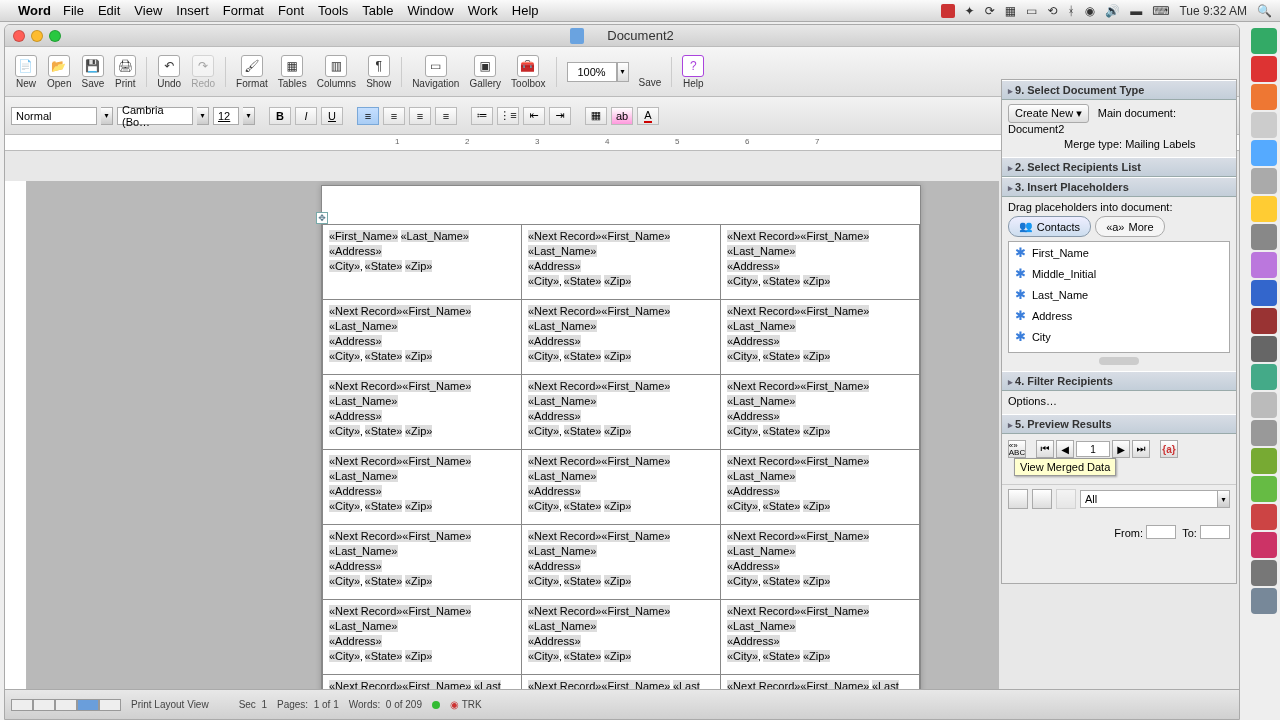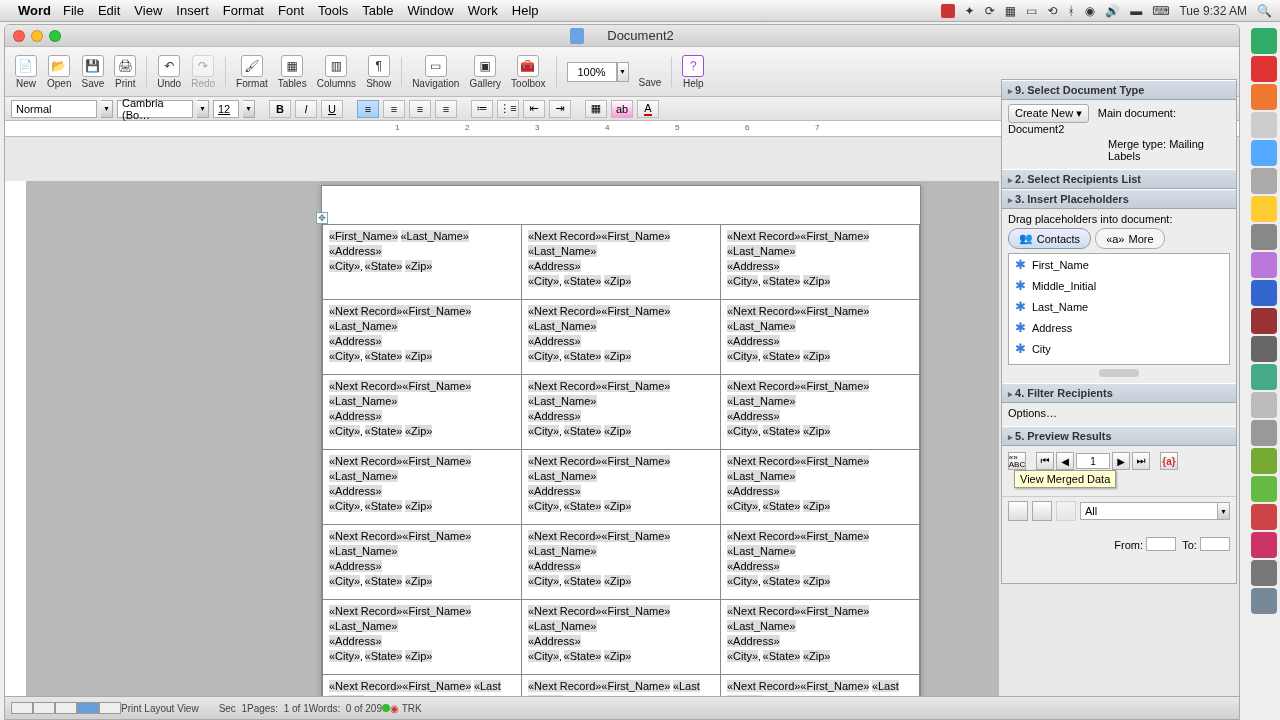--- a/index.html
+++ b/index.html
@@ -25,21 +25,21 @@
 
 
 .toolbar1 { height: 50px; background: linear-gradient(#f6f6f6, #e2e2e2); border-bottom: 1px solid #bbb; display: flex; align-items: center; padding: 0 10px; gap: 10px; }
 .tbtn { display: flex; flex-direction: column; align-items: center; font-size: 10px; color: #333; cursor: pointer; }
 .tbtn .ic { width: 22px; height: 22px; background: #fff; border: 1px solid #aaa; border-radius: 3px; margin-bottom: 1px; display: flex; align-items: center; justify-content: center; font-size: 12px; }
 .tsep { width: 1px; height: 30px; background: #ccc; }
 .zoombox { width: 50px; height: 20px; border: 1px solid #aaa; background: #fff; font-size: 11px; text-align: center; }
 .zoomdd { width: 12px; height: 20px; border: 1px solid #aaa; background: linear-gradient(#fff,#ddd); font-size: 8px; display: flex; align-items: center; justify-content: center; }
 
 
-.toolbar2 { height: 24px; background: linear-gradient(#f2f2f2,#e0e0e0); border-bottom: 1px solid #bbb; display: flex; align-items: center; padding: 0 6px; gap: 4px; font-size: 11px; }
+.toolbar2 { height: 38px; background: linear-gradient(#f2f2f2,#e0e0e0); border-bottom: 1px solid #bbb; display: flex; align-items: center; padding: 0 6px; gap: 4px; font-size: 11px; }
 .dd { height: 18px; background: #fff; border: 1px solid #aaa; padding: 0 4px; display: flex; align-items: center; }
 .dd.style { width: 86px; } .dd.font { width: 76px; } .dd.size { width: 26px; text-decoration: underline; }
 .ddarr { width: 12px; height: 18px; background: linear-gradient(#fff,#ccc); border: 1px solid #aaa; border-left: none; font-size: 8px; display: flex; align-items: center; justify-content: center; }
 .fbtn { width: 22px; height: 18px; border: 1px solid #bbb; background: linear-gradient(#fdfdfd,#e5e5e5); display: flex; align-items: center; justify-content: center; font-size: 11px; }
 .fbtn.bold { font-weight: bold; } .fbtn.ital { font-style: italic; } .fbtn.und { text-decoration: underline; }
 .fbtn.active { background: linear-gradient(#c5dfff,#a9cdf5); border-color: #7aa8d8; }
 
 
 .ribtabs { height: 22px; background: linear-gradient(#cdd9e6,#b9c9dc); border-bottom: 1px solid #9ab; display: flex; align-items: center; font-size: 12px; }
 .ribtabs .rtab { flex: 1; text-align: center; color: #243; height: 100%; display: flex; align-items: center; justify-content: center; border-right: 1px solid #9ab4c8; }
@@ -73,21 +73,21 @@
 .pill.active { background: linear-gradient(#eef,#cde); border-color: #89a; }
 .fieldsbox { background: #fff; border: 1px solid #aaa; height: 112px; overflow: auto; }
 .fieldrow { padding: 3px 6px; display: flex; align-items: center; gap: 6px; }
 .fieldrow .star { color: #3a7edb; font-size: 13px; }
 .navrow { display: flex; align-items: center; gap: 2px; margin-top: 2px; }
 .navrow .nb { width: 18px; height: 18px; border: 1px solid #aaa; background: linear-gradient(#fff,#ddd); display: flex; align-items: center; justify-content: center; font-size: 10px; }
 .navrow input { width: 34px; height: 16px; border: 1px solid #aaa; text-align: center; font-size: 10px; }
 .tooltip { position: absolute; background: #ffffcf; border: 1px solid #999; padding: 2px 5px; font-size: 11px; box-shadow: 1px 1px 2px rgba(0,0,0,.3); z-index: 100; }
 
 
-.statusbar { position: absolute; left: 0; right: 0; bottom: 0; height: 23px; background: linear-gradient(#e8e8e8,#d0d0d0); border-top: 1px solid #aaa; display: flex; align-items: center; font-size: 10px; color: #444; padding: 0 6px; }
+.statusbar { position: absolute; left: 0; right: 0; bottom: 0; height: 30px; background: linear-gradient(#e8e8e8,#d0d0d0); border-top: 1px solid #aaa; display: flex; align-items: center; font-size: 10px; color: #444; padding: 0 6px; gap: 10px; }
 .viewbtns { display: flex; gap: 0; }
 .viewbtns .vb { width: 22px; height: 12px; border: 1px solid #999; background: #eee; }
 .viewbtns .vb.active { background: #6a9edb; }
 
 
 .dock { position: absolute; right: 0; top: 22px; bottom: 0; width: 32px; background: rgba(0,0,0,0); display: flex; flex-direction: column; align-items: center; gap: 2px; padding-top: 6px; }
 .dockic { width: 26px; height: 26px; border-radius: 4px; background: #888; }
 </style>
 </head>
 <body>
@@ -293,21 +293,21 @@
         </table>
     </div>
   </div>
 
   <div class="panel">
 
     <div class="section">9. Select Document Type</div>
     <div class="sbody">
       <div class="row"><span class="btnsm"><span>Create New</span> ▾</span>
         <span style="margin-left:6px">Main document: Document2</span></div>
-      <div class="row" style="margin-left:100px">Merge type: Mailing Labels</div>
+      <div class="row" style="margin-left:56px">Merge type: Mailing Labels</div>
     </div>
 
     <div class="section">2. Select Recipients List</div>
 
     <div class="section">3. Insert Placeholders</div>
     <div class="sbody">
       <div class="row">Drag placeholders into document:</div>
       <div class="pilltabs">
         <div class="pill active">
             <span>👥</span>

